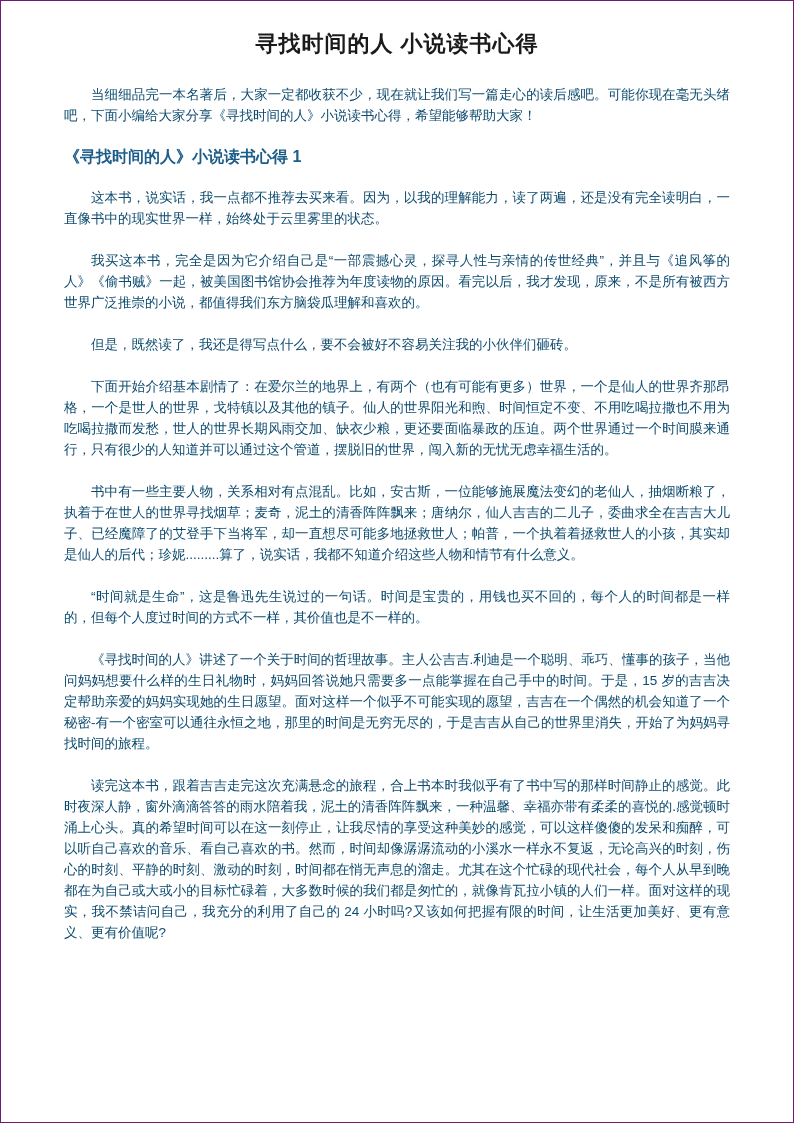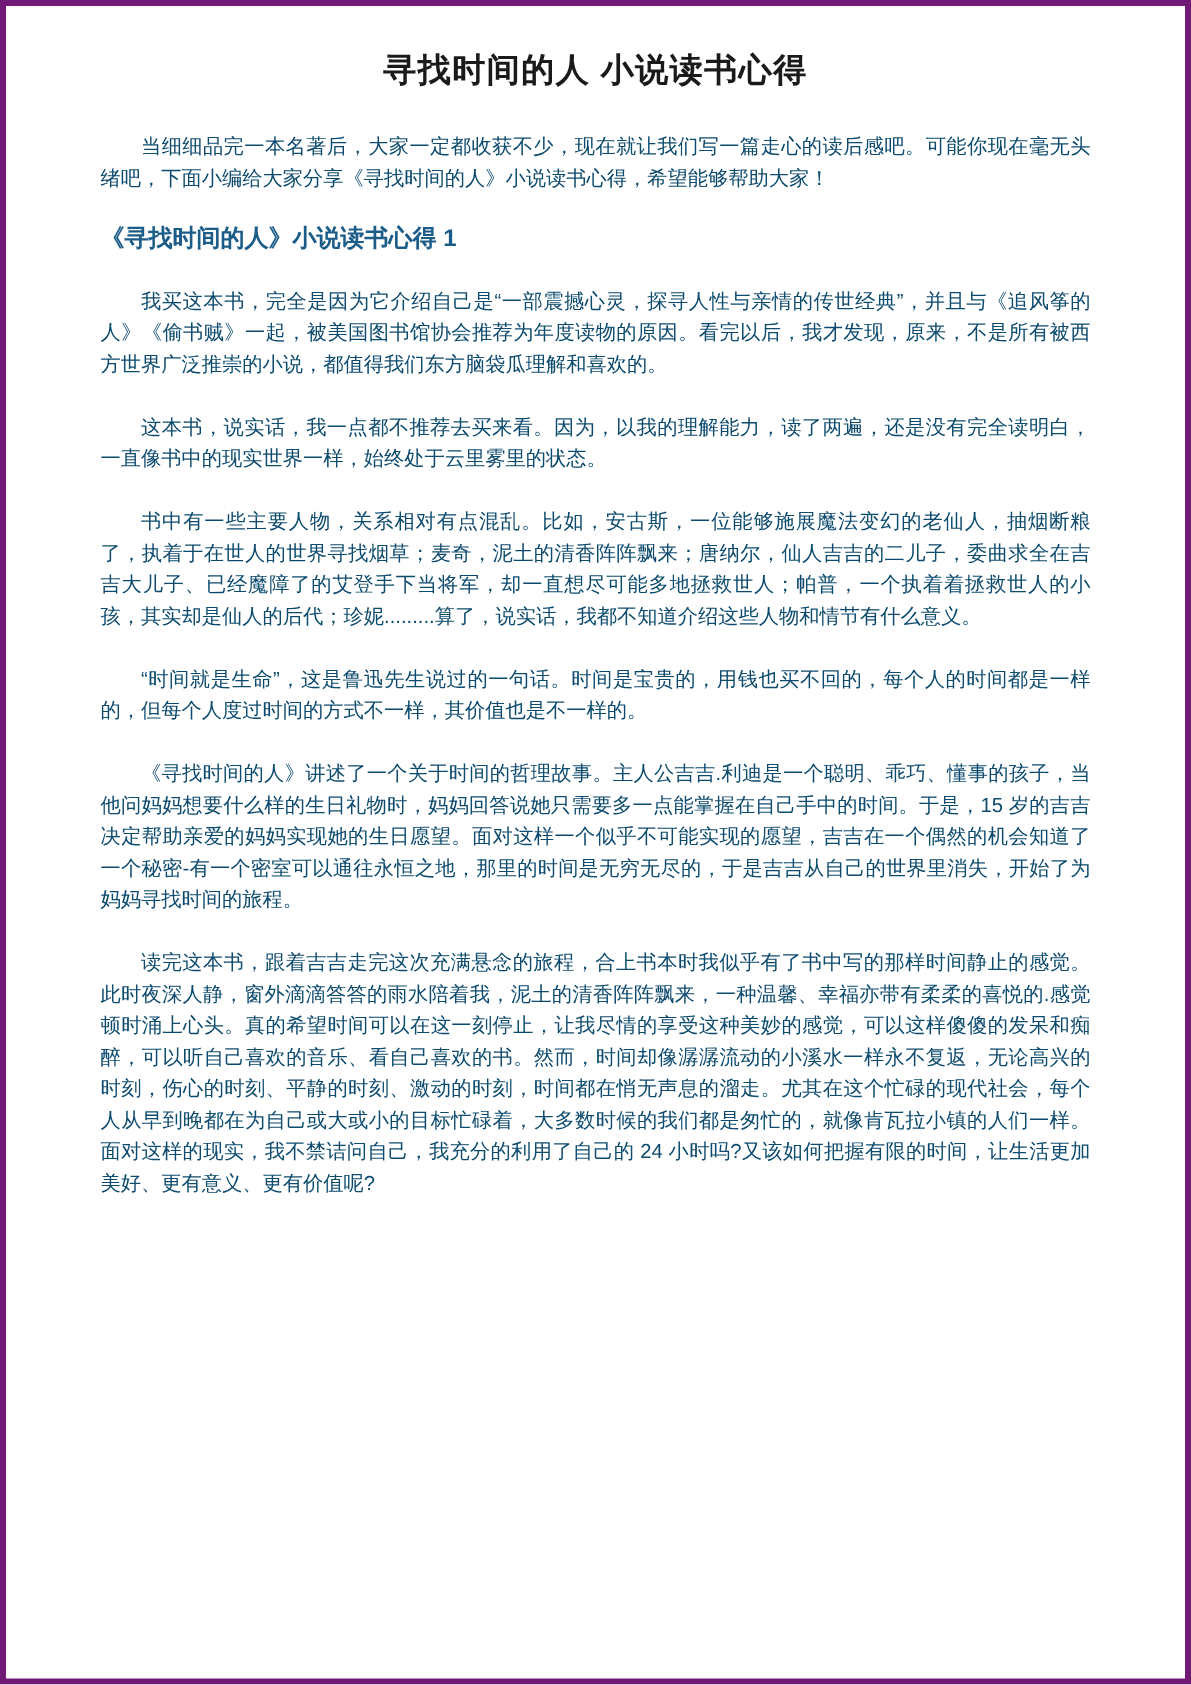--- a/index.html
+++ b/index.html
@@ -7,21 +7,21 @@
     padding: 0;
     background: #ffffff;
   }
   .page {
     position: relative;
     width: 794px;
     height: 1123px;
     box-sizing: border-box;
     margin: 0 auto;
     background: #ffffff;
-    border: 4px solid #701a75;
+    border: 1px solid #701a75;
     padding: 4px 63px 0 63px;
     overflow: hidden;
     font-family: "Liberation Sans", "DejaVu Sans", sans-serif;
   }
   .doc-title {
     margin: 24px 0 25px 0;
     text-align: center;
     font-size: 22px;
     line-height: 30px;
     font-weight: 700;
@@ -49,22 +49,24 @@
 <body>
 
 <div class="page">
 
   <h1 class="doc-title">寻找时间的人 小说读书心得</h1>
 
   <p class="para">当细细品完一本名著后，大家一定都收获不少，现在就让我们写一篇走心的读后感吧。可能你现在毫无头绪吧，下面小编给大家分享《寻找时间的人》小说读书心得，希望能够帮助大家！</p>
 
   <h2 class="section-heading">《寻找时间的人》小说读书心得 1</h2>
 
+  <p class="para">这本书，说实话，我一点都不推荐去买来看。因为，以我的理解能力，读了两遍，还是没有完全读明白，一直像书中的现实世界一样，始终处于云里雾里的状态。</p>
   <p class="para">我买这本书，完全是因为它介绍自己是“一部震撼心灵，探寻人性与亲情的传世经典”，并且与《追风筝的人》《偷书贼》一起，被美国图书馆协会推荐为年度读物的原因。看完以后，我才发现，原来，不是所有被西方世界广泛推崇的小说，都值得我们东方脑袋瓜理解和喜欢的。</p>
-  <p class="para">这本书，说实话，我一点都不推荐去买来看。因为，以我的理解能力，读了两遍，还是没有完全读明白，一直像书中的现实世界一样，始终处于云里雾里的状态。</p>
+  <p class="para">但是，既然读了，我还是得写点什么，要不会被好不容易关注我的小伙伴们砸砖。</p>
+  <p class="para">下面开始介绍基本剧情了：在爱尔兰的地界上，有两个（也有可能有更多）世界，一个是仙人的世界齐那昂格，一个是世人的世界，戈特镇以及其他的镇子。仙人的世界阳光和煦、时间恒定不变、不用吃喝拉撒也不用为吃喝拉撒而发愁，世人的世界长期风雨交加、缺衣少粮，更还要面临暴政的压迫。两个世界通过一个时间膜来通行，只有很少的人知道并可以通过这个管道，摆脱旧的世界，闯入新的无忧无虑幸福生活的。</p>
   <p class="para">书中有一些主要人物，关系相对有点混乱。比如，安古斯，一位能够施展魔法变幻的老仙人，抽烟断粮了，执着于在世人的世界寻找烟草；麦奇，泥土的清香阵阵飘来；唐纳尔，仙人吉吉的二儿子，委曲求全在吉吉大儿子、已经魔障了的艾登手下当将军，却一直想尽可能多地拯救世人；帕普，一个执着着拯救世人的小孩，其实却是仙人的后代；珍妮.........算了，说实话，我都不知道介绍这些人物和情节有什么意义。</p>
 
 
   <p class="para">“时间就是生命”，这是鲁迅先生说过的一句话。时间是宝贵的，用钱也买不回的，每个人的时间都是一样的，但每个人度过时间的方式不一样，其价值也是不一样的。</p>
   <p class="para">《寻找时间的人》讲述了一个关于时间的哲理故事。主人公吉吉.利迪是一个聪明、乖巧、懂事的孩子，当他问妈妈想要什么样的生日礼物时，妈妈回答说她只需要多一点能掌握在自己手中的时间。于是，15 岁的吉吉决定帮助亲爱的妈妈实现她的生日愿望。面对这样一个似乎不可能实现的愿望，吉吉在一个偶然的机会知道了一个秘密-有一个密室可以通往永恒之地，那里的时间是无穷无尽的，于是吉吉从自己的世界里消失，开始了为妈妈寻找时间的旅程。</p>
   <p class="para">读完这本书，跟着吉吉走完这次充满悬念的旅程，合上书本时我似乎有了书中写的那样时间静止的感觉。此时夜深人静，窗外滴滴答答的雨水陪着我，泥土的清香阵阵飘来，一种温馨、幸福亦带有柔柔的喜悦的.感觉顿时涌上心头。真的希望时间可以在这一刻停止，让我尽情的享受这种美妙的感觉，可以这样傻傻的发呆和痴醉，可以听自己喜欢的音乐、看自己喜欢的书。然而，时间却像潺潺流动的小溪水一样永不复返，无论高兴的时刻，伤心的时刻、平静的时刻、激动的时刻，时间都在悄无声息的溜走。尤其在这个忙碌的现代社会，每个人从早到晚都在为自己或大或小的目标忙碌着，大多数时候的我们都是匆忙的，就像肯瓦拉小镇的人们一样。面对这样的现实，我不禁诘问自己，我充分的利用了自己的 24 小时吗?又该如何把握有限的时间，让生活更加美好、更有意义、更有价值呢?</p>
 
 </div>
 
 </body></html>

